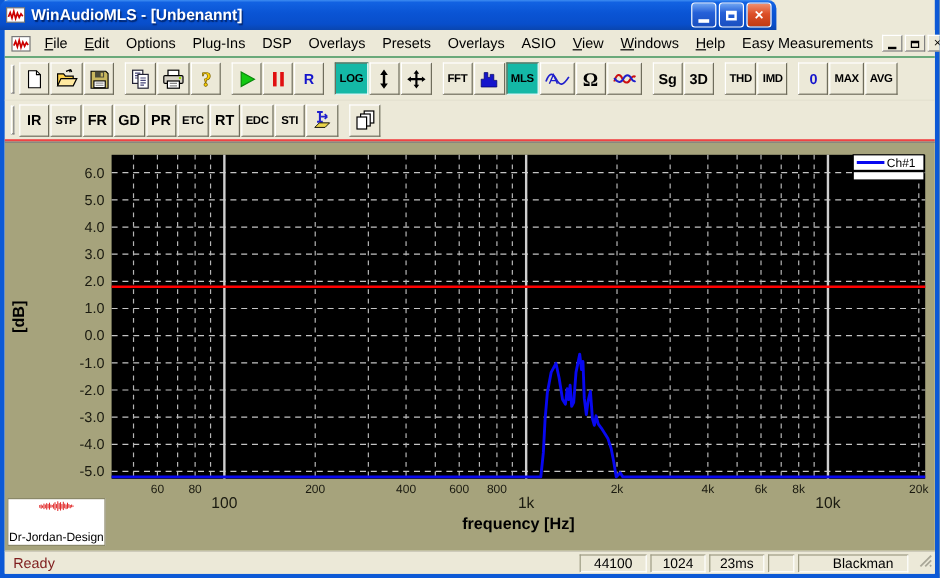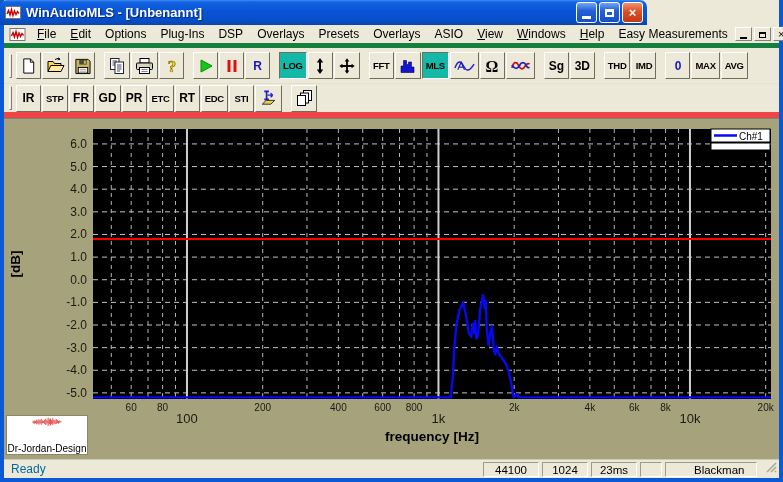--- a/index.html
+++ b/index.html
@@ -21,34 +21,34 @@
           color:#fff; font-size:13px; font-weight:bold; line-height:1; }
   .tbtn.minmax { background:linear-gradient(180deg,#6FA5F2 0%,#2560D8 40%,#1A4FC0 100%); }
   .tbtn.close  { background:linear-gradient(180deg,#F09070 0%,#DD4F28 45%,#C03A14 100%); }
   .glyph-min { width:9px; height:3px; background:#fff; margin-top:10px; }
   .glyph-max { width:9px; height:8px; border:2px solid #fff; border-top-width:3px; }
   
   .content { position:absolute; left:0; top:25px; width:775px; height:453px;
              display:flex; flex-direction:column; background:#ECE9D8; }
   
   .menubar { height:23px; display:flex; align-items:center; padding:0 2px; font-size:12px;
-             border-bottom:5px solid #15803d; }
+             border-bottom:1px solid #15803d; }
   .menu-icon { width:17px; height:15px; margin:0 4px 0 3px; }
   .menu-items { display:flex; flex:1; height:100%; align-items:center; }
   .menu-item { padding:2px 7px; color:#000; white-space:nowrap; cursor:default; }
   .mdi-controls { display:flex; gap:2px; margin-right:2px; }
   .mdi-btn { width:17px; height:14px; background:#ECE9D8; border:1px solid;
              border-color:#fff #808080 #808080 #fff; display:flex; align-items:center;
              justify-content:center; font-size:11px; line-height:1; color:#000; }
   .mdi-glyph-min { width:7px; height:2px; background:#000; margin-top:7px; }
   .mdi-glyph-restore { width:7px; height:6px; border:1px solid #000; border-top-width:2px; margin-top:2px; }
   
   .toolbar { display:flex; align-items:center; padding-left:4px; }
   .toolbar.row1 { height:36px; border-bottom:1px solid #E3E0CF; }
-  .toolbar.row2 { height:34px; border-bottom:6px solid #ef4444; }
+  .toolbar.row2 { height:34px; border-bottom:2px solid #ef4444; }
   .tb-handle { width:3px; height:24px; margin:0 4px 0 1px; border:1px solid;
                border-color:#fff #808080 #808080 #fff; background:#ECE9D8; }
   .tb-btn { height:27px; min-width:25px; padding:0 3px; background:#ECE9D8;
             border:1px solid; border-color:#fff #6F6D5C #6F6D5C #fff;
             display:flex; align-items:center; justify-content:center;
             font-family:"Liberation Sans",sans-serif; font-weight:bold; font-size:12px;
             color:#000; margin-right:1px; cursor:default; }
   .tb-btn.small { font-size:9.5px; letter-spacing:-0.3px; }
   .tb-btn.active { background:#14b8a6; border-color:#6F6D5C #fff #fff #6F6D5C; }
   .tb-btn svg { display:block; }
@@ -56,21 +56,21 @@
   
   .client { flex:1; position:relative; background:#A6A37C; border-top:1px solid #808080; }
   #chart-svg { position:absolute; left:0; top:0; }
   .logo { position:absolute; left:2px; top:296px; width:82px; height:40px; background:#fff;
           border:1px solid #8A8868; display:flex; flex-direction:column; align-items:center;gap:17px; }
   .logo svg { display:block; margin-top:1px; }
   .logo-text { font-size:10px; color:#000; line-height:10px; white-space:nowrap; }
   
   .statusbar { height:19px; background:#ECE9D8; border-top:1px solid #CDCABA;
                position:relative; display:flex; align-items:center; font-size:12px; }
-  .status-msg { padding-left:7px; color:#0369a1; }
+  .status-msg { padding-left:7px; color:#7f1d1d; }
   .status-panels { position:absolute; right:22px; top:2px; display:flex; gap:3px; }
   .status-panel { height:15px; border:1px solid; border-color:#9E9C84 #fff #fff #9E9C84;
                   font-size:11.5px; color:#000; display:flex; align-items:center;
                   justify-content:center; padding:0 3px; }
   .status-panel.left-align { justify-content:flex-start; }
   .grip { position:absolute; right:1px; bottom:1px; }
 </style>
 </head>
 <body>
 

